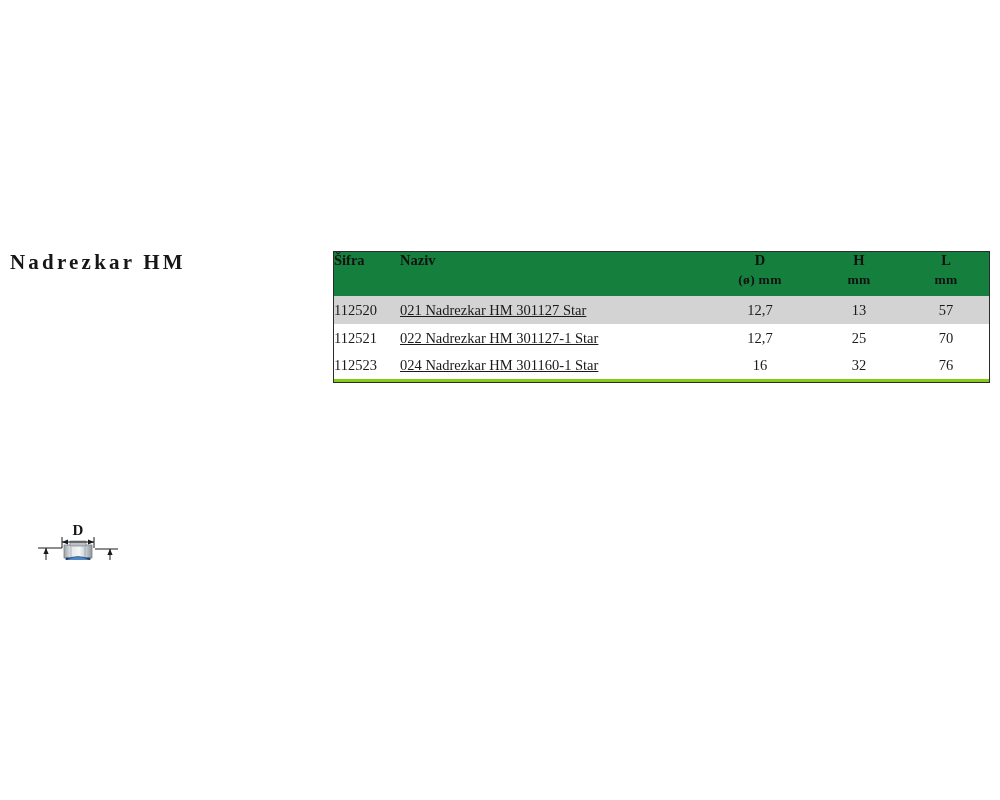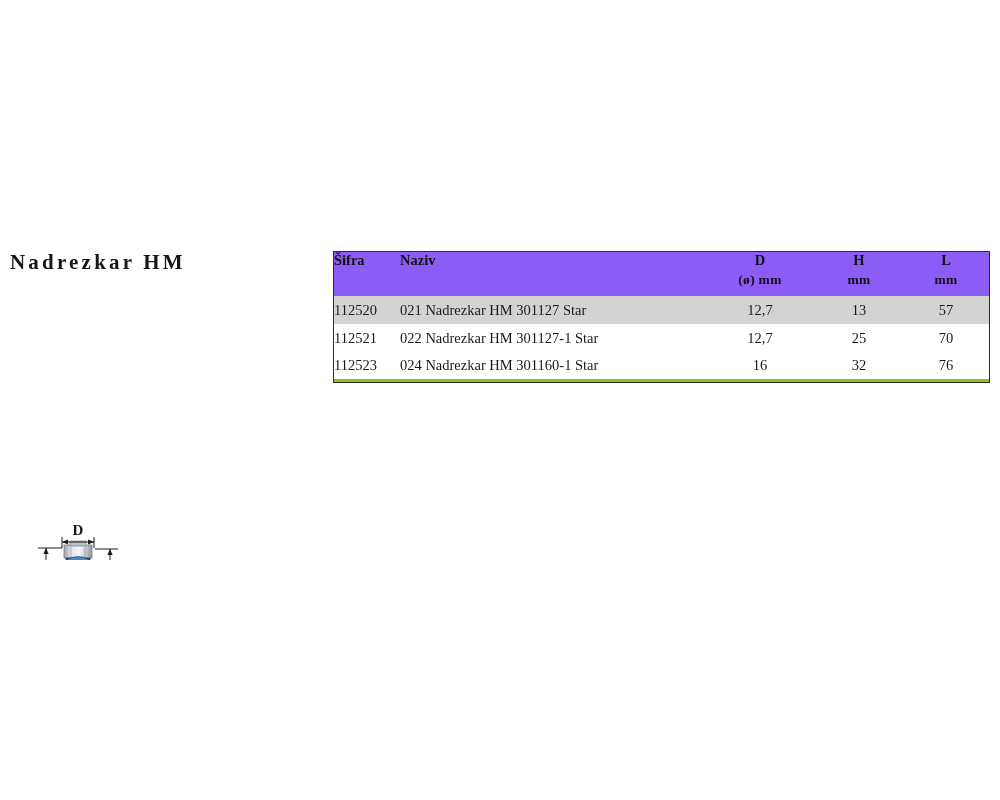--- a/index.html
+++ b/index.html
@@ -37,21 +37,21 @@
     white-space: nowrap;
   }
 
   
   .spec-table-wrap {
     position: absolute;
     left: 333px;
     top: 251px;
     width: 657px;
     border: 1.5px solid #2b2b2b;
-    background: #8b5cf6;
+    background: #15803d;
     box-sizing: border-box;
   }
   table.spec-table {
     border-collapse: collapse;
     width: 100%;
     table-layout: fixed;
     font-family: "Liberation Serif", serif;
   }
   table.spec-table th,
   table.spec-table td {
@@ -94,20 +94,21 @@
     font-size: 14.5px;
     text-align: left;
     padding-left: 7px;
     white-space: nowrap;
   }
   td.name {
     font-size: 14.5px;
     text-align: left;
     padding-left: 10px;
     white-space: nowrap;
+    text-decoration: underline;
   }
   td.num {
     font-size: 14.5px;
     text-align: center;
   }
 
   
   tbody tr:last-child td { border-bottom: 3px solid #84cc16; }
 
   

